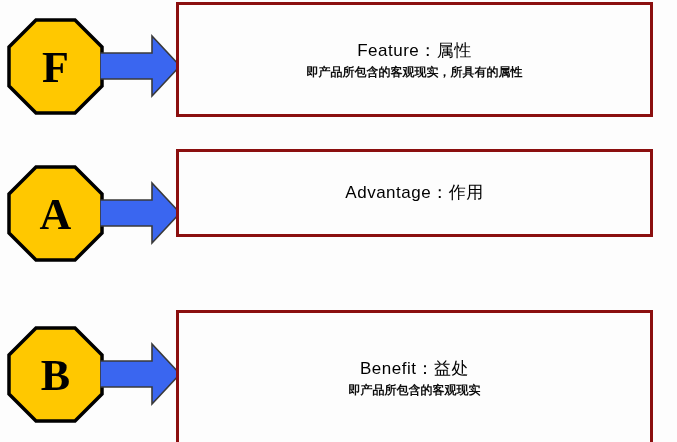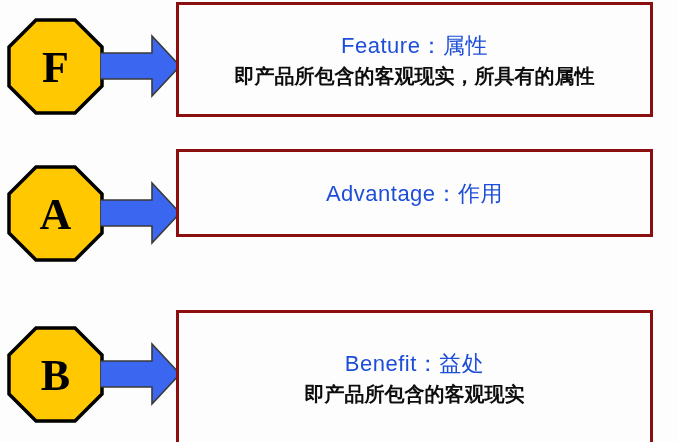--- a/index.html
+++ b/index.html
@@ -71,29 +71,29 @@
     align-items: center;
     justify-content: center;
     text-align: center;
   }
   .row-1 .textbox { top: -8px; height: 115px; }
   .row-2 .textbox { top: -8px; height: 88px; }
   .row-3 .textbox { top: -8px; height: 135px; }
 
   .line-title {
     font-family: "Liberation Sans", "DejaVu Sans", sans-serif;
-    font-size: 22px;
-    color: #1d4ed8;
+    font-size: 17px;
+    color: #000000;
     line-height: 1.5;
     letter-spacing: 0.5px;
     white-space: nowrap;
   }
   .line-desc {
     font-family: "Liberation Sans", "DejaVu Sans", sans-serif;
-    font-size: 20px;
+    font-size: 12px;
     font-weight: 700;
     color: #0d0d0d;
     line-height: 1.45;
     white-space: nowrap;
   }
 </style>
 </head>
 <body>
 
 <div class="diagram">

